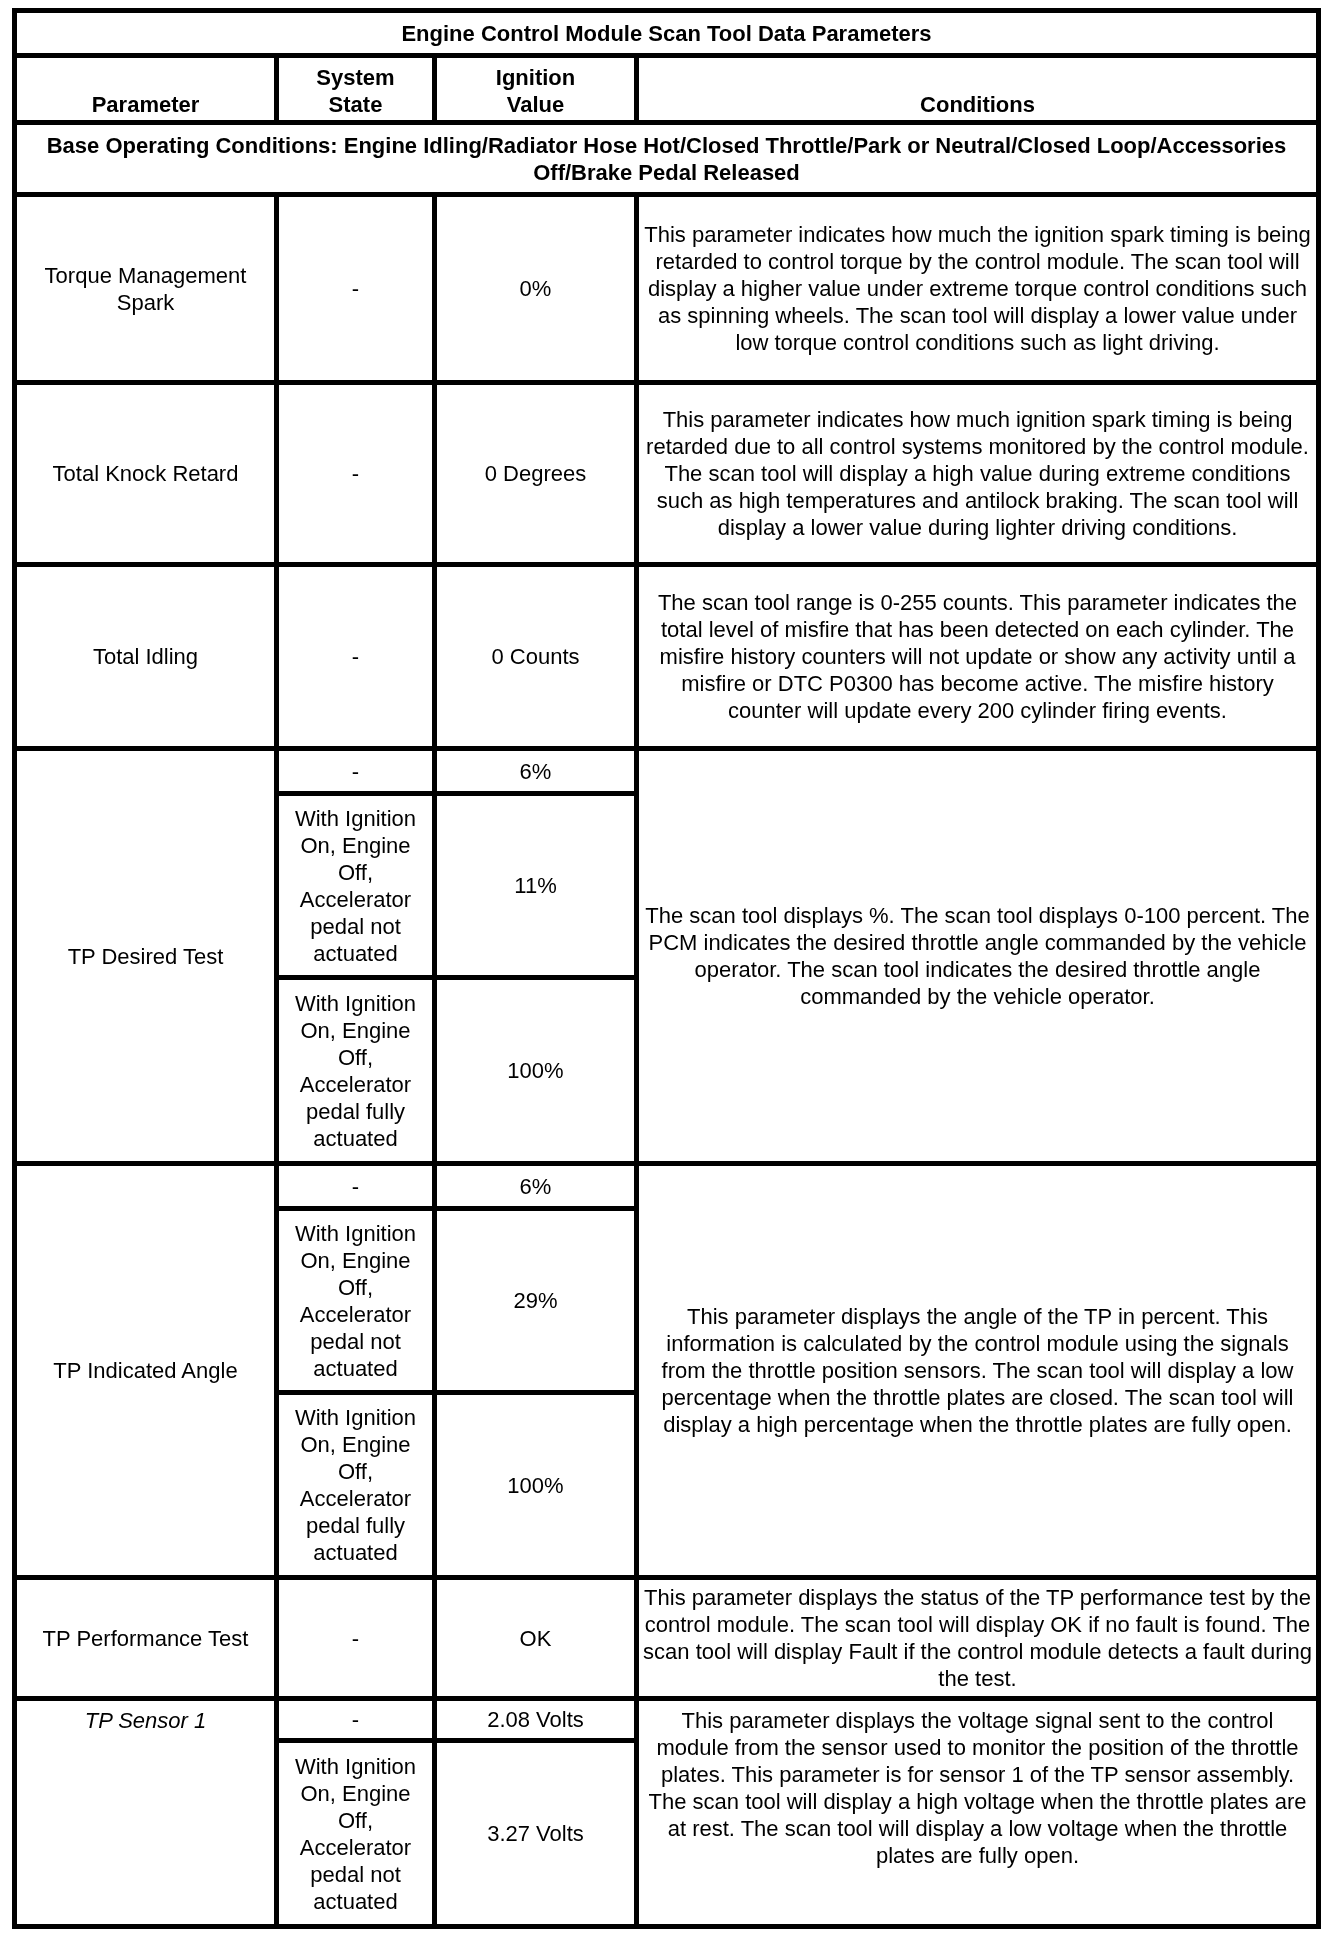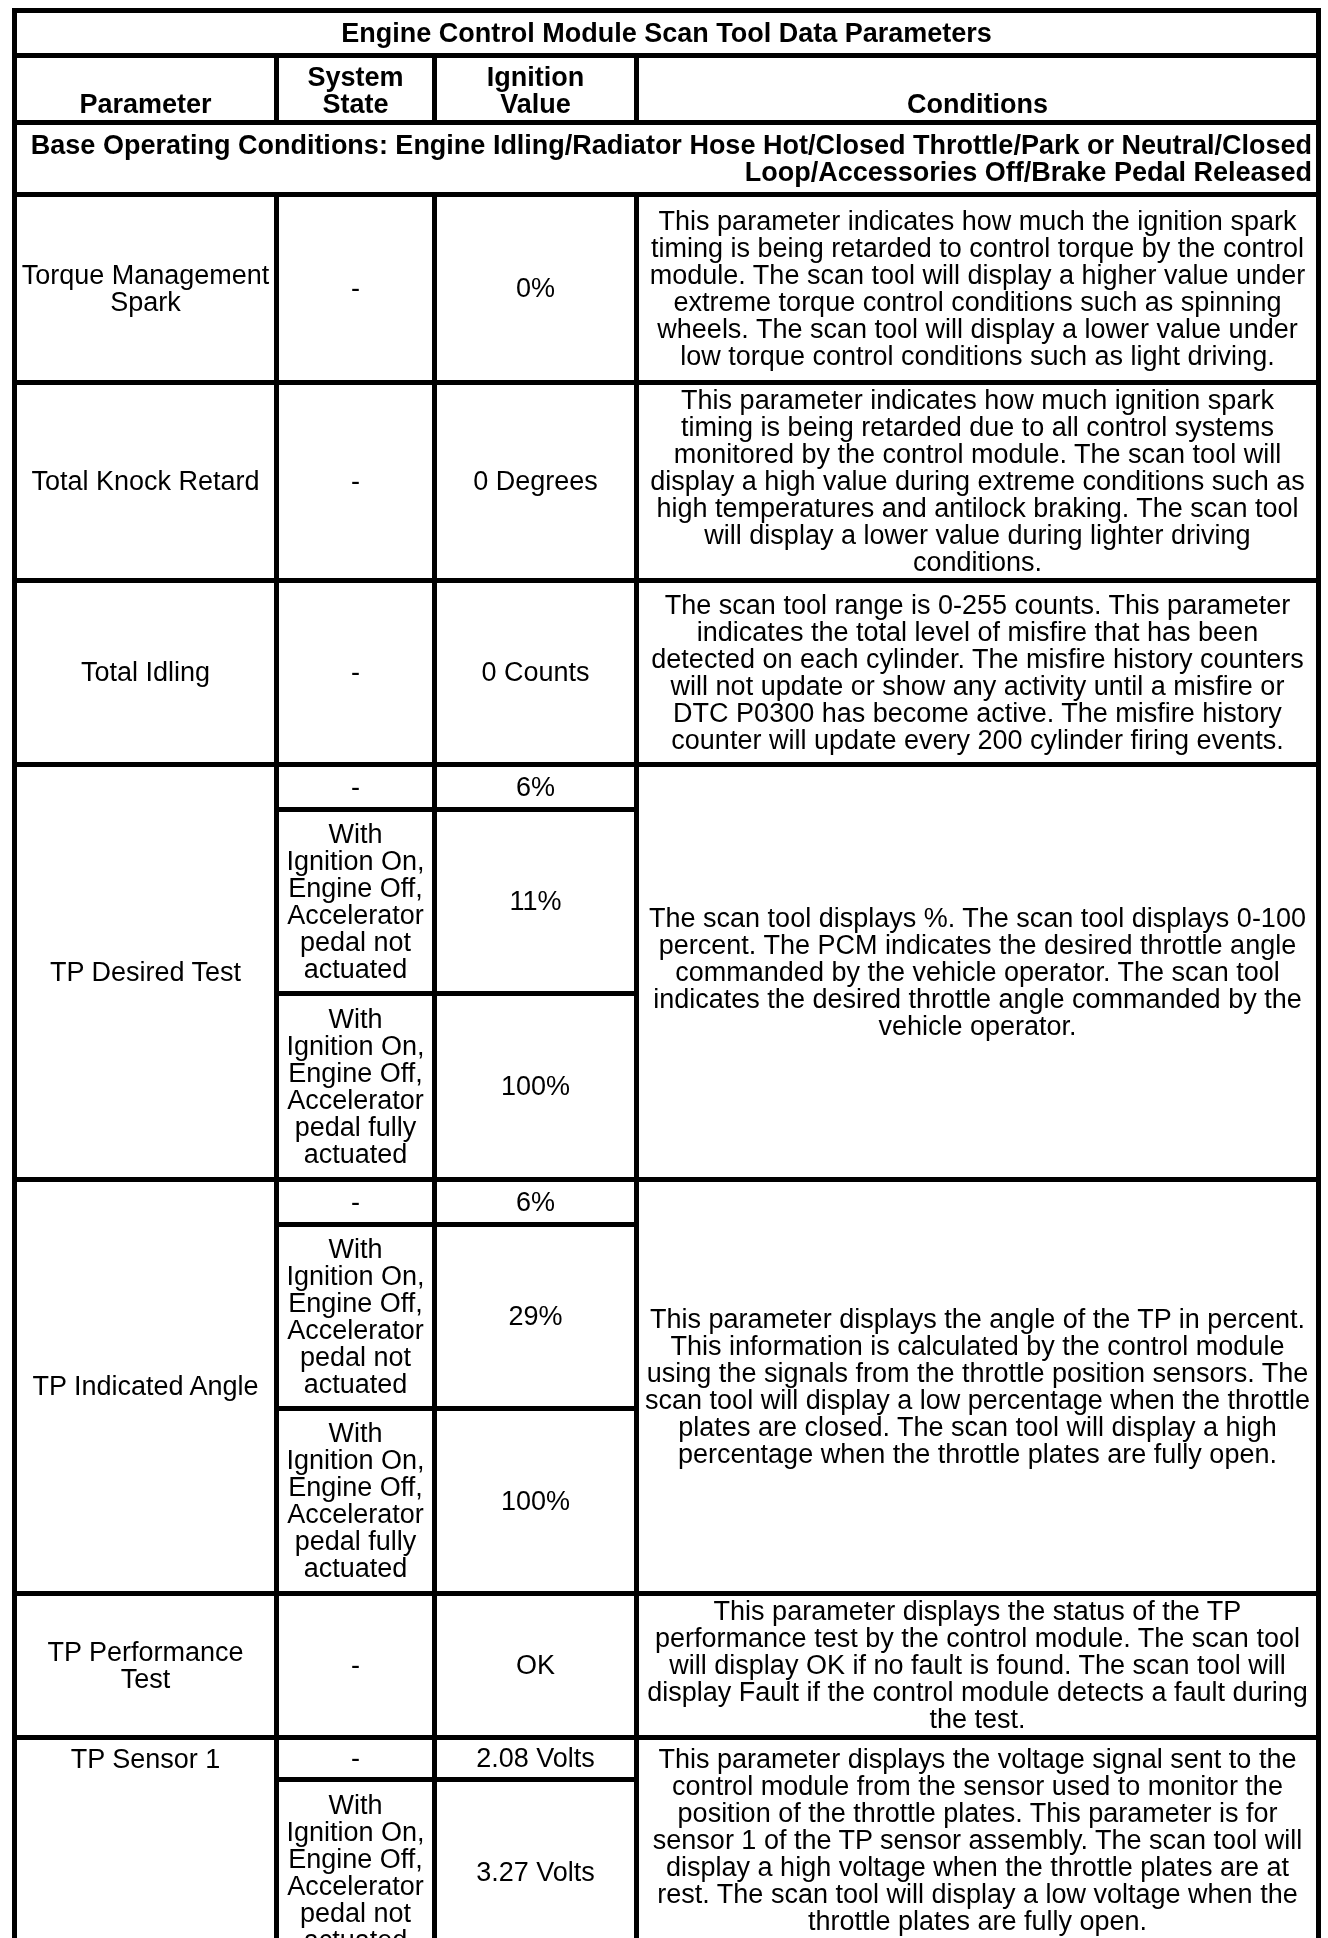--- a/index.html
+++ b/index.html
@@ -19,21 +19,21 @@
   table.scan-table {
     border-collapse: collapse;
     table-layout: fixed;
     width: 1304px;
     margin: 8px 0 0 12px;
     background: #ffffff;
   }
   table.scan-table td {
     border: 5px solid #000000;
     padding: 2px 4px;
-    font-size: 27px;
+    font-size: 22px;
     line-height: 27px;
     color: #000000;
     overflow: hidden;
     word-wrap: break-word;
   }
   td.title-cell {
     text-align: center;
     vertical-align: middle;
     font-weight: bold;
     font-size: 23px;
@@ -42,36 +42,37 @@
   td.header-cell {
     text-align: center;
     vertical-align: bottom;
     font-weight: bold;
     font-size: 23px;
     line-height: 28px;
     white-space: pre-line;
     padding-bottom: 8px;
   }
   td.section-cell {
-    text-align: right;
+    text-align: center;
     vertical-align: middle;
     font-weight: bold;
     font-size: 23px;
     line-height: 30px;
     padding: 4px 8px 4px 6px;
   }
   td.param-cell {
     text-align: center;
     vertical-align: middle;
     padding-left: 6px;
     padding-right: 6px;
   }
   td.param-cell.top-align {
     vertical-align: top;
     padding-top: 6px;
+    font-style: italic;
   }
   td.state-cell {
     text-align: center;
     vertical-align: middle;
     padding-left: 3px;
     padding-right: 3px;
   }
   td.value-cell {
     text-align: center;
     vertical-align: middle;

